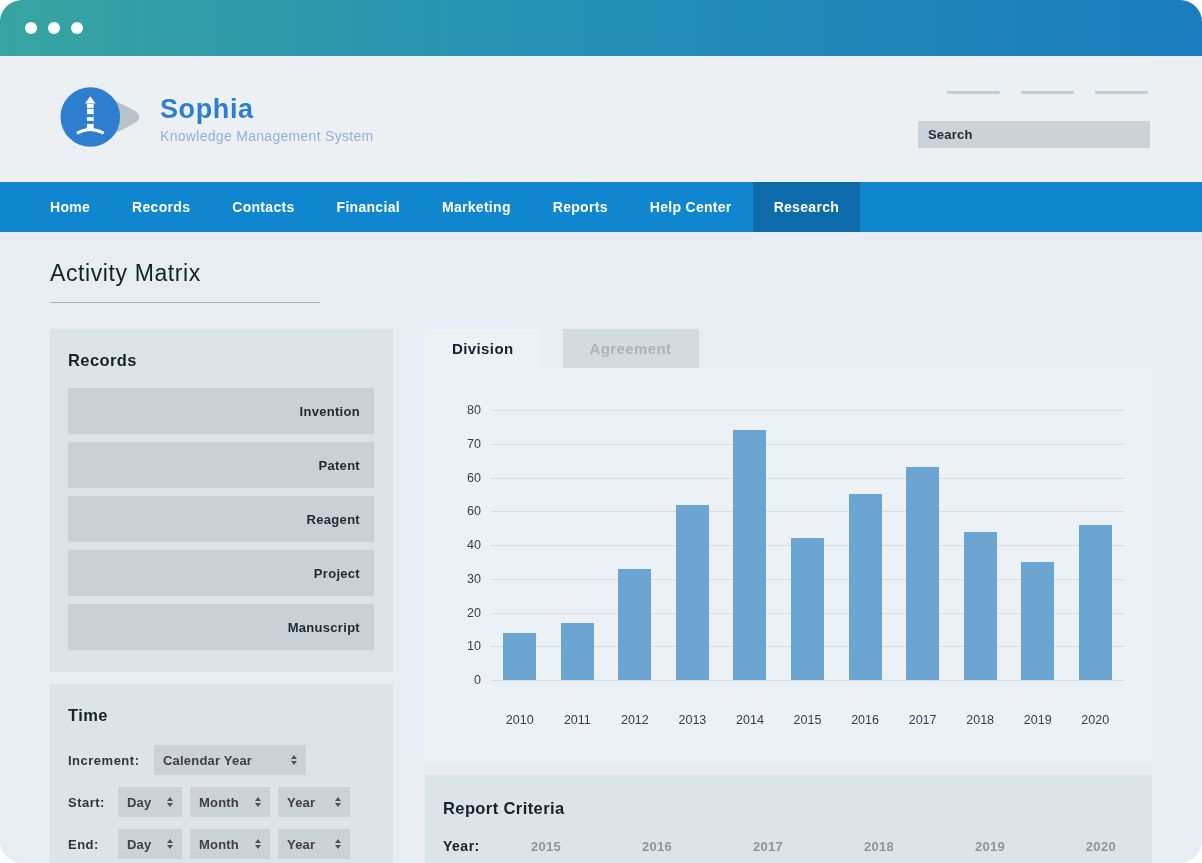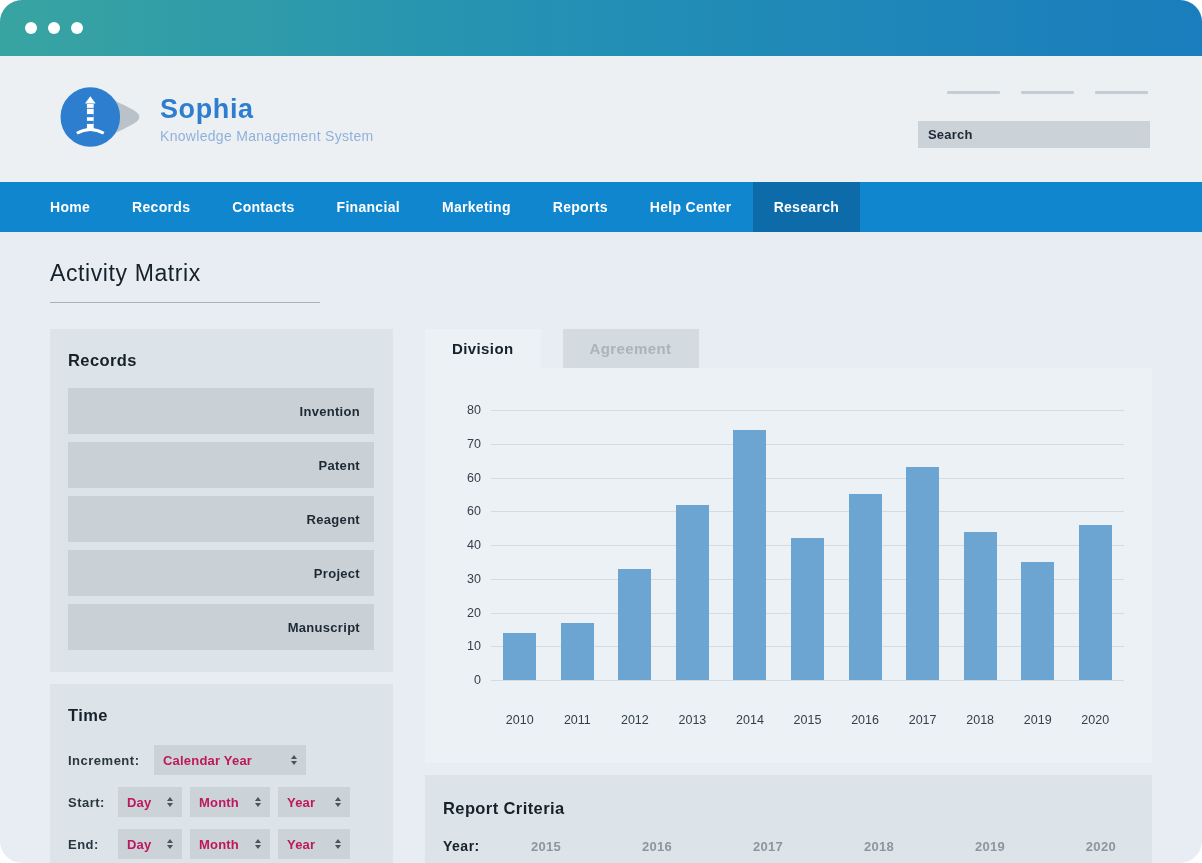--- a/index.html
+++ b/index.html
@@ -57,21 +57,21 @@
     height: 46px; background: #c9d0d6; border: none; text-align: right; padding: 0 14px;
     font-family: inherit; font-size: 13px; font-weight: 700; color: #1d2a34; letter-spacing: .3px; cursor: pointer;
   }
   .time-row { display: flex; align-items: center; margin-top: 12px; gap: 8px; }
   .time-row.first { margin-top: 20px; }
   .time-label { font-size: 13px; font-weight: 700; color: #2a3740; letter-spacing: .5px; }
   .lbl-increment { width: 78px; flex: none; }
   .lbl-startend { width: 42px; flex: none; }
   .select {
     height: 30px; background: #cbd2d8; display: flex; align-items: center; justify-content: space-between;
-    padding: 0 9px; font-size: 13px; font-weight: 700; color: #be185d; letter-spacing: .2px; cursor: pointer;
+    padding: 0 9px; font-size: 13px; font-weight: 700; color: #404040; letter-spacing: .2px; cursor: pointer;
   }
   .sel-increment { width: 152px; }
   .sel-day { width: 64px; }
   .sel-month { width: 80px; }
   .sel-year { width: 72px; }
   .arrows { display: flex; flex-direction: column; align-items: center; gap: 2px; margin-left: 6px; }
   .arr-up { width: 0; height: 0; border-left: 3.5px solid transparent; border-right: 3.5px solid transparent; border-bottom: 4.5px solid #49545d; }
   .arr-down { width: 0; height: 0; border-left: 3.5px solid transparent; border-right: 3.5px solid transparent; border-top: 4.5px solid #49545d; }
   .chart-type-panel { min-height: 140px; }
   

